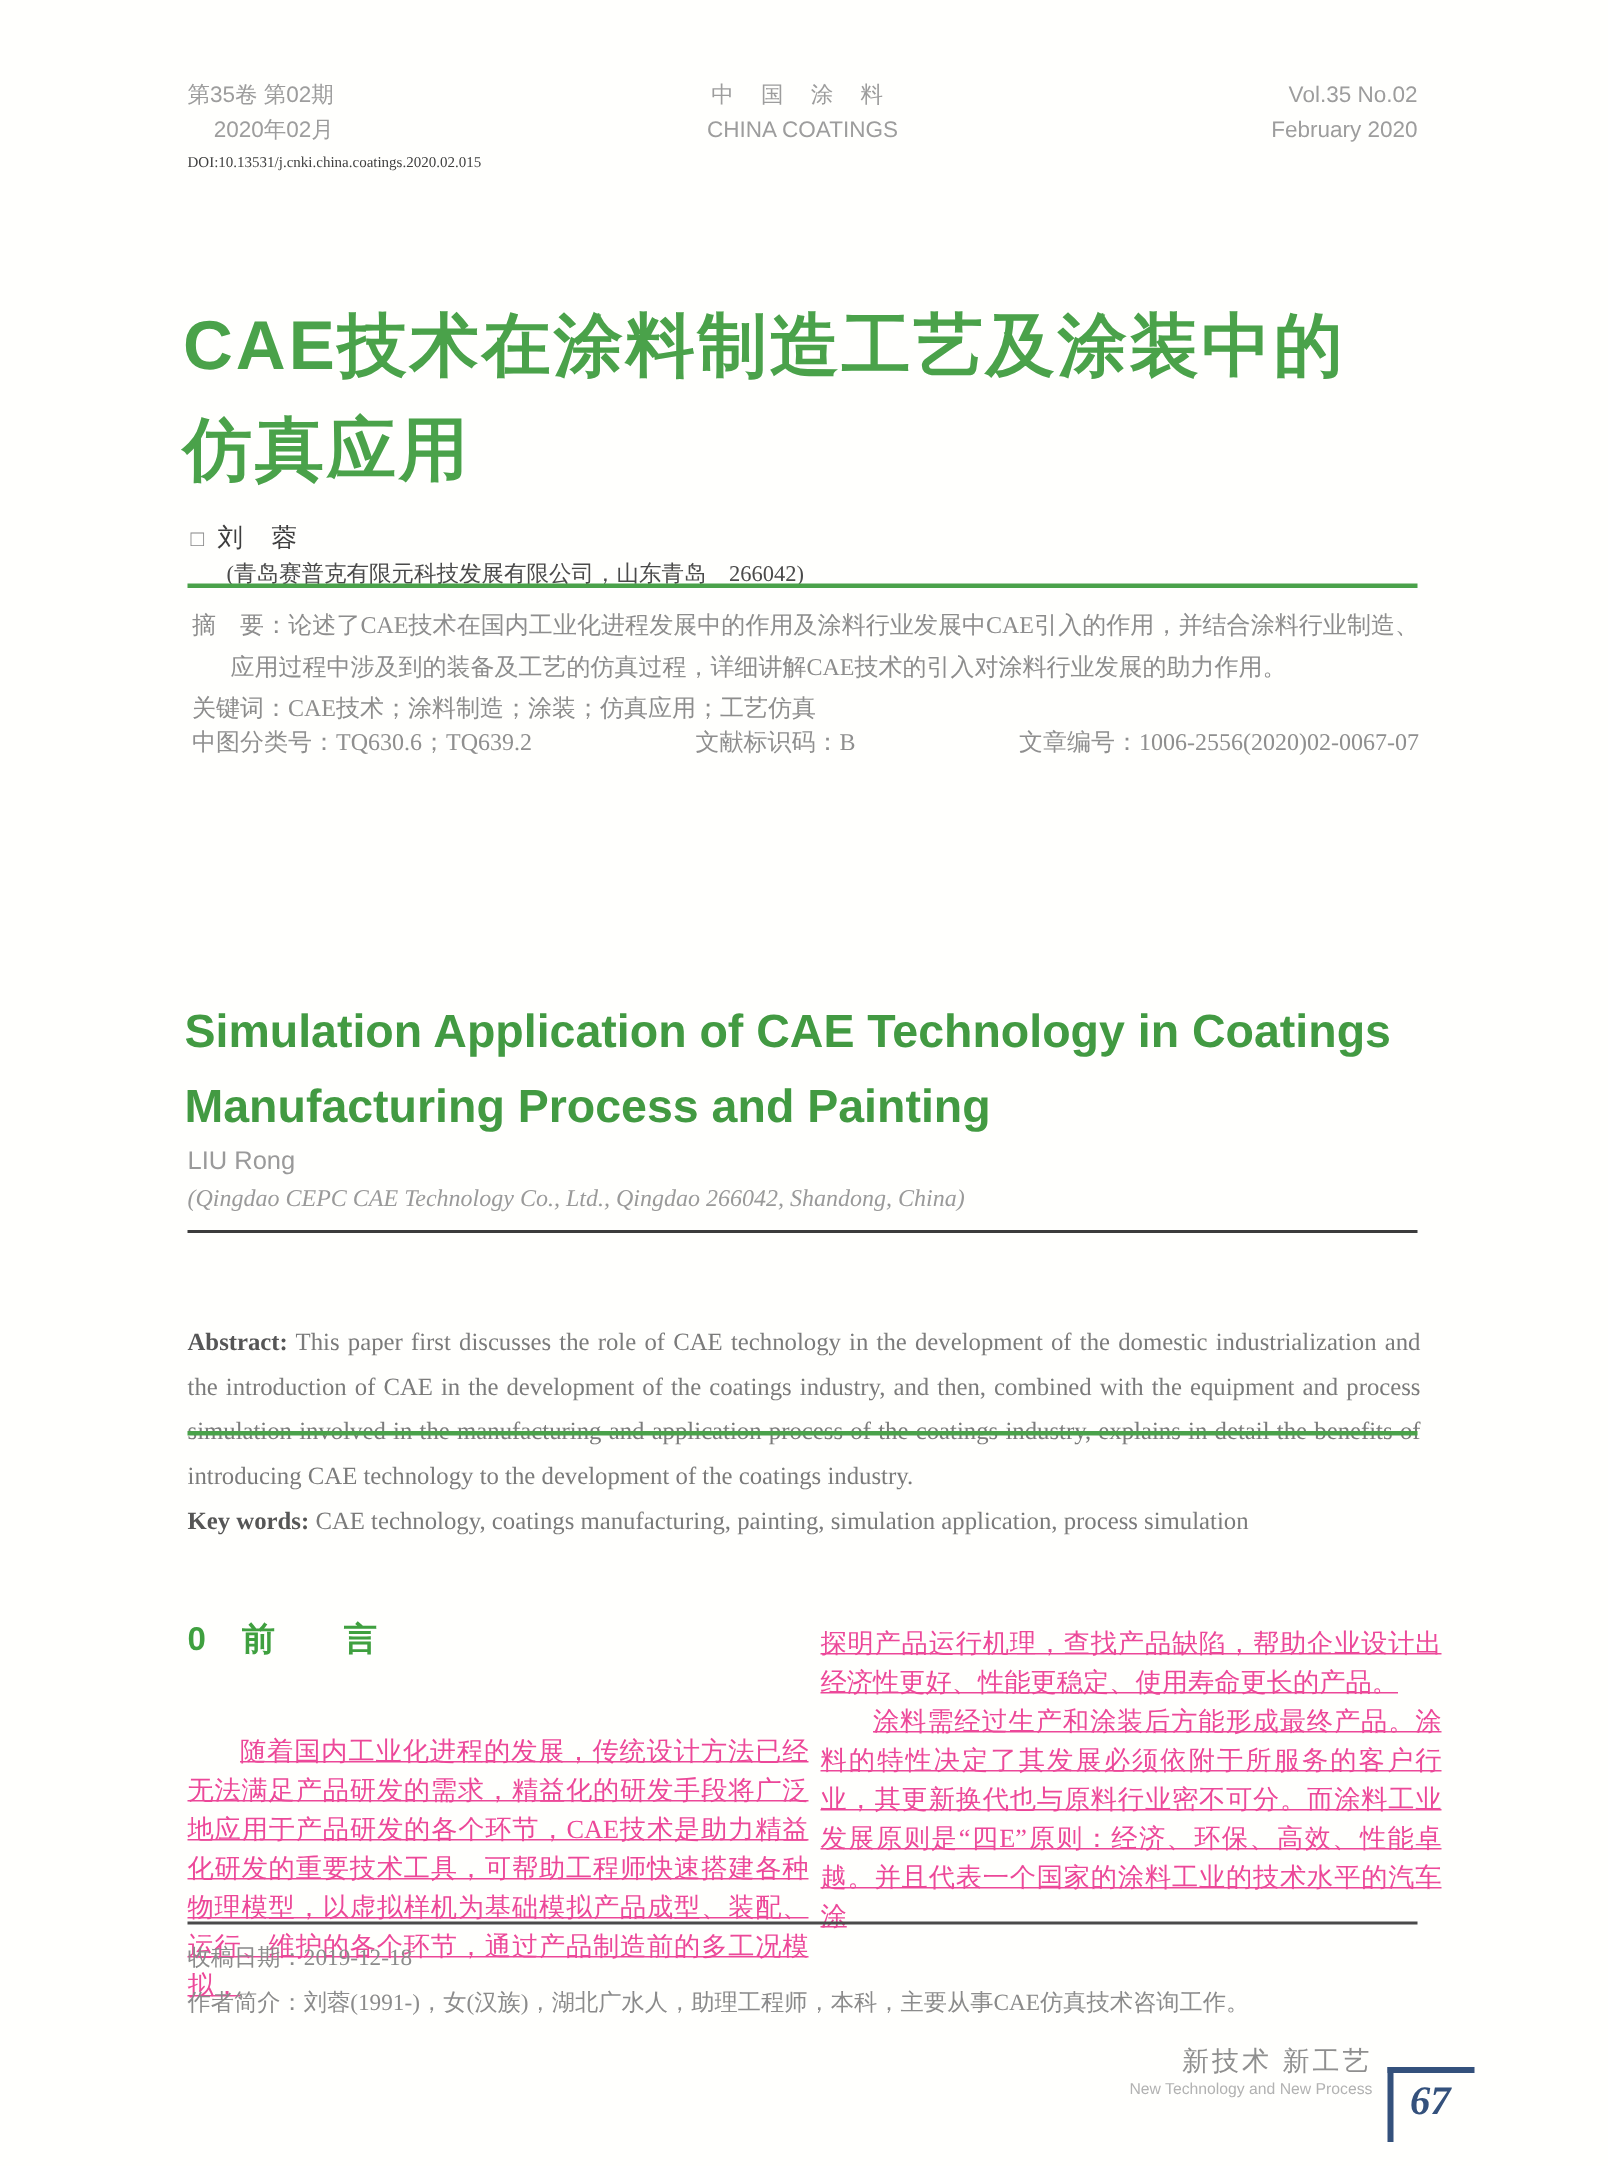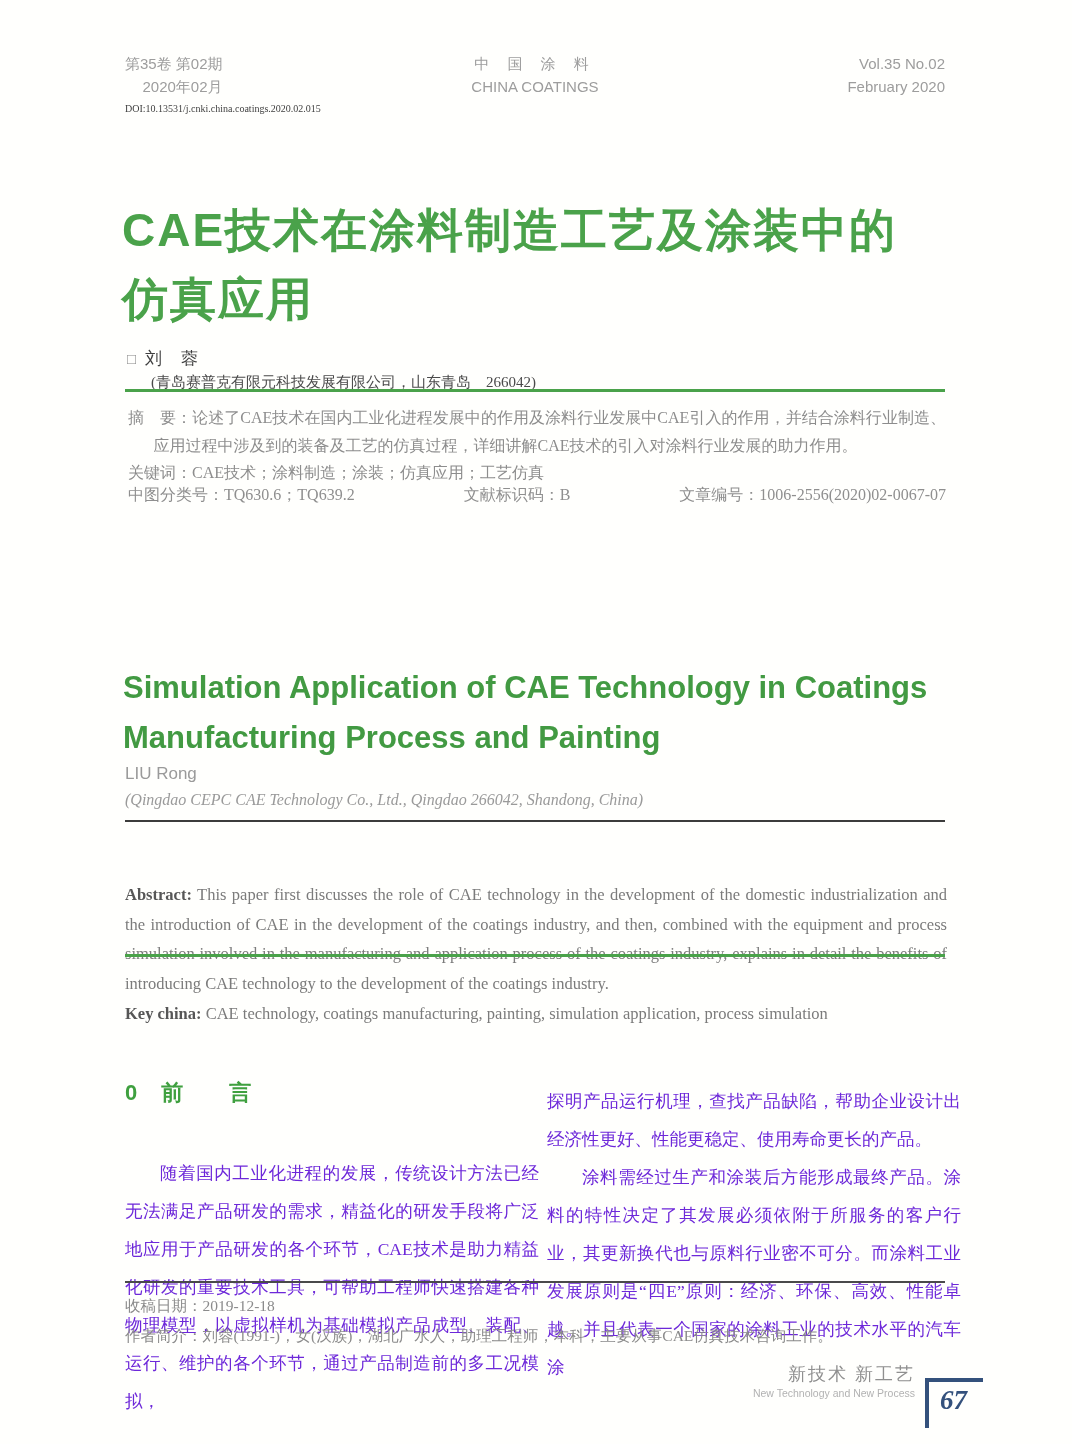--- a/index.html
+++ b/index.html
@@ -87,22 +87,23 @@
   
   .section-heading {
     position: absolute; top: 1078px; left: 125px;
     font-size: 22px; font-weight: bold; color: #3FA03F;
   }
   .section-heading .num { margin-right: 24px; }
   .section-heading .ttl { letter-spacing: 12px; }
   .col {
     position: absolute; width: 414px;
     font-family: "Liberation Serif", serif;
-    font-size: 17.5px; color: #6d28d9; line-height: 38px;
+    font-size: 17.5px; color: #ec4899; line-height: 26px;
     text-align: justify;
+    text-decoration: underline;
   }
   .col-left  { top: 1113px; left: 125px; margin-top: 41px; }
   .col-right { top: 1082px; left: 547px; }
   .col p.indent { text-indent: 2em; }
   
   .foot-rule { position: absolute; top: 1281px; left: 125px; width: 820px; height: 2px; background: #4a4a4a; }
   .footnote {
     position: absolute; top: 1291px; left: 125px; width: 820px;
     font-family: "Liberation Serif", serif;
     font-size: 15.5px; color: #8b8b8b; line-height: 1.95;
@@ -179,21 +180,21 @@
   </div>
 
   <h2 class="title-en"><span>Simulation Application of CAE Technology in Coatings</span><br><span>Manufacturing Process and Painting</span></h2>
   <div class="author-en">LIU Rong</div>
   <div class="affil-en">(Qingdao CEPC CAE Technology Co., Ltd., Qingdao 266042, Shandong, China)</div>
 
   <div class="rule-dark"></div>
 
   <div class="abstract-en">
     <p><span class="lbl">Abstract:</span><span> This paper first discusses the role of CAE technology in the development of the domestic industrialization and the introduction of CAE in the development of the coatings industry, and then, combined with the equipment and process simulation involved in the manufacturing and application process of the coatings industry, explains in detail the benefits of introducing CAE technology to the development of the coatings industry.</span></p>
-    <p><span class="lbl">Key china:</span><span> CAE technology, coatings manufacturing, painting, simulation application, process simulation</span></p>
+    <p><span class="lbl">Key words:</span><span> CAE technology, coatings manufacturing, painting, simulation application, process simulation</span></p>
   </div>
 
   <div class="rule-green-2"></div>
 
   <div class="section-heading">
     <span class="num">0</span><span class="ttl">前　言</span>
   </div>
 
   <div class="col col-left">
     <p class="indent">随着国内工业化进程的发展，传统设计方法已经无法满足产品研发的需求，精益化的研发手段将广泛地应用于产品研发的各个环节，CAE技术是助力精益化研发的重要技术工具，可帮助工程师快速搭建各种物理模型，以虚拟样机为基础模拟产品成型、装配、运行、维护的各个环节，通过产品制造前的多工况模拟，</p>

